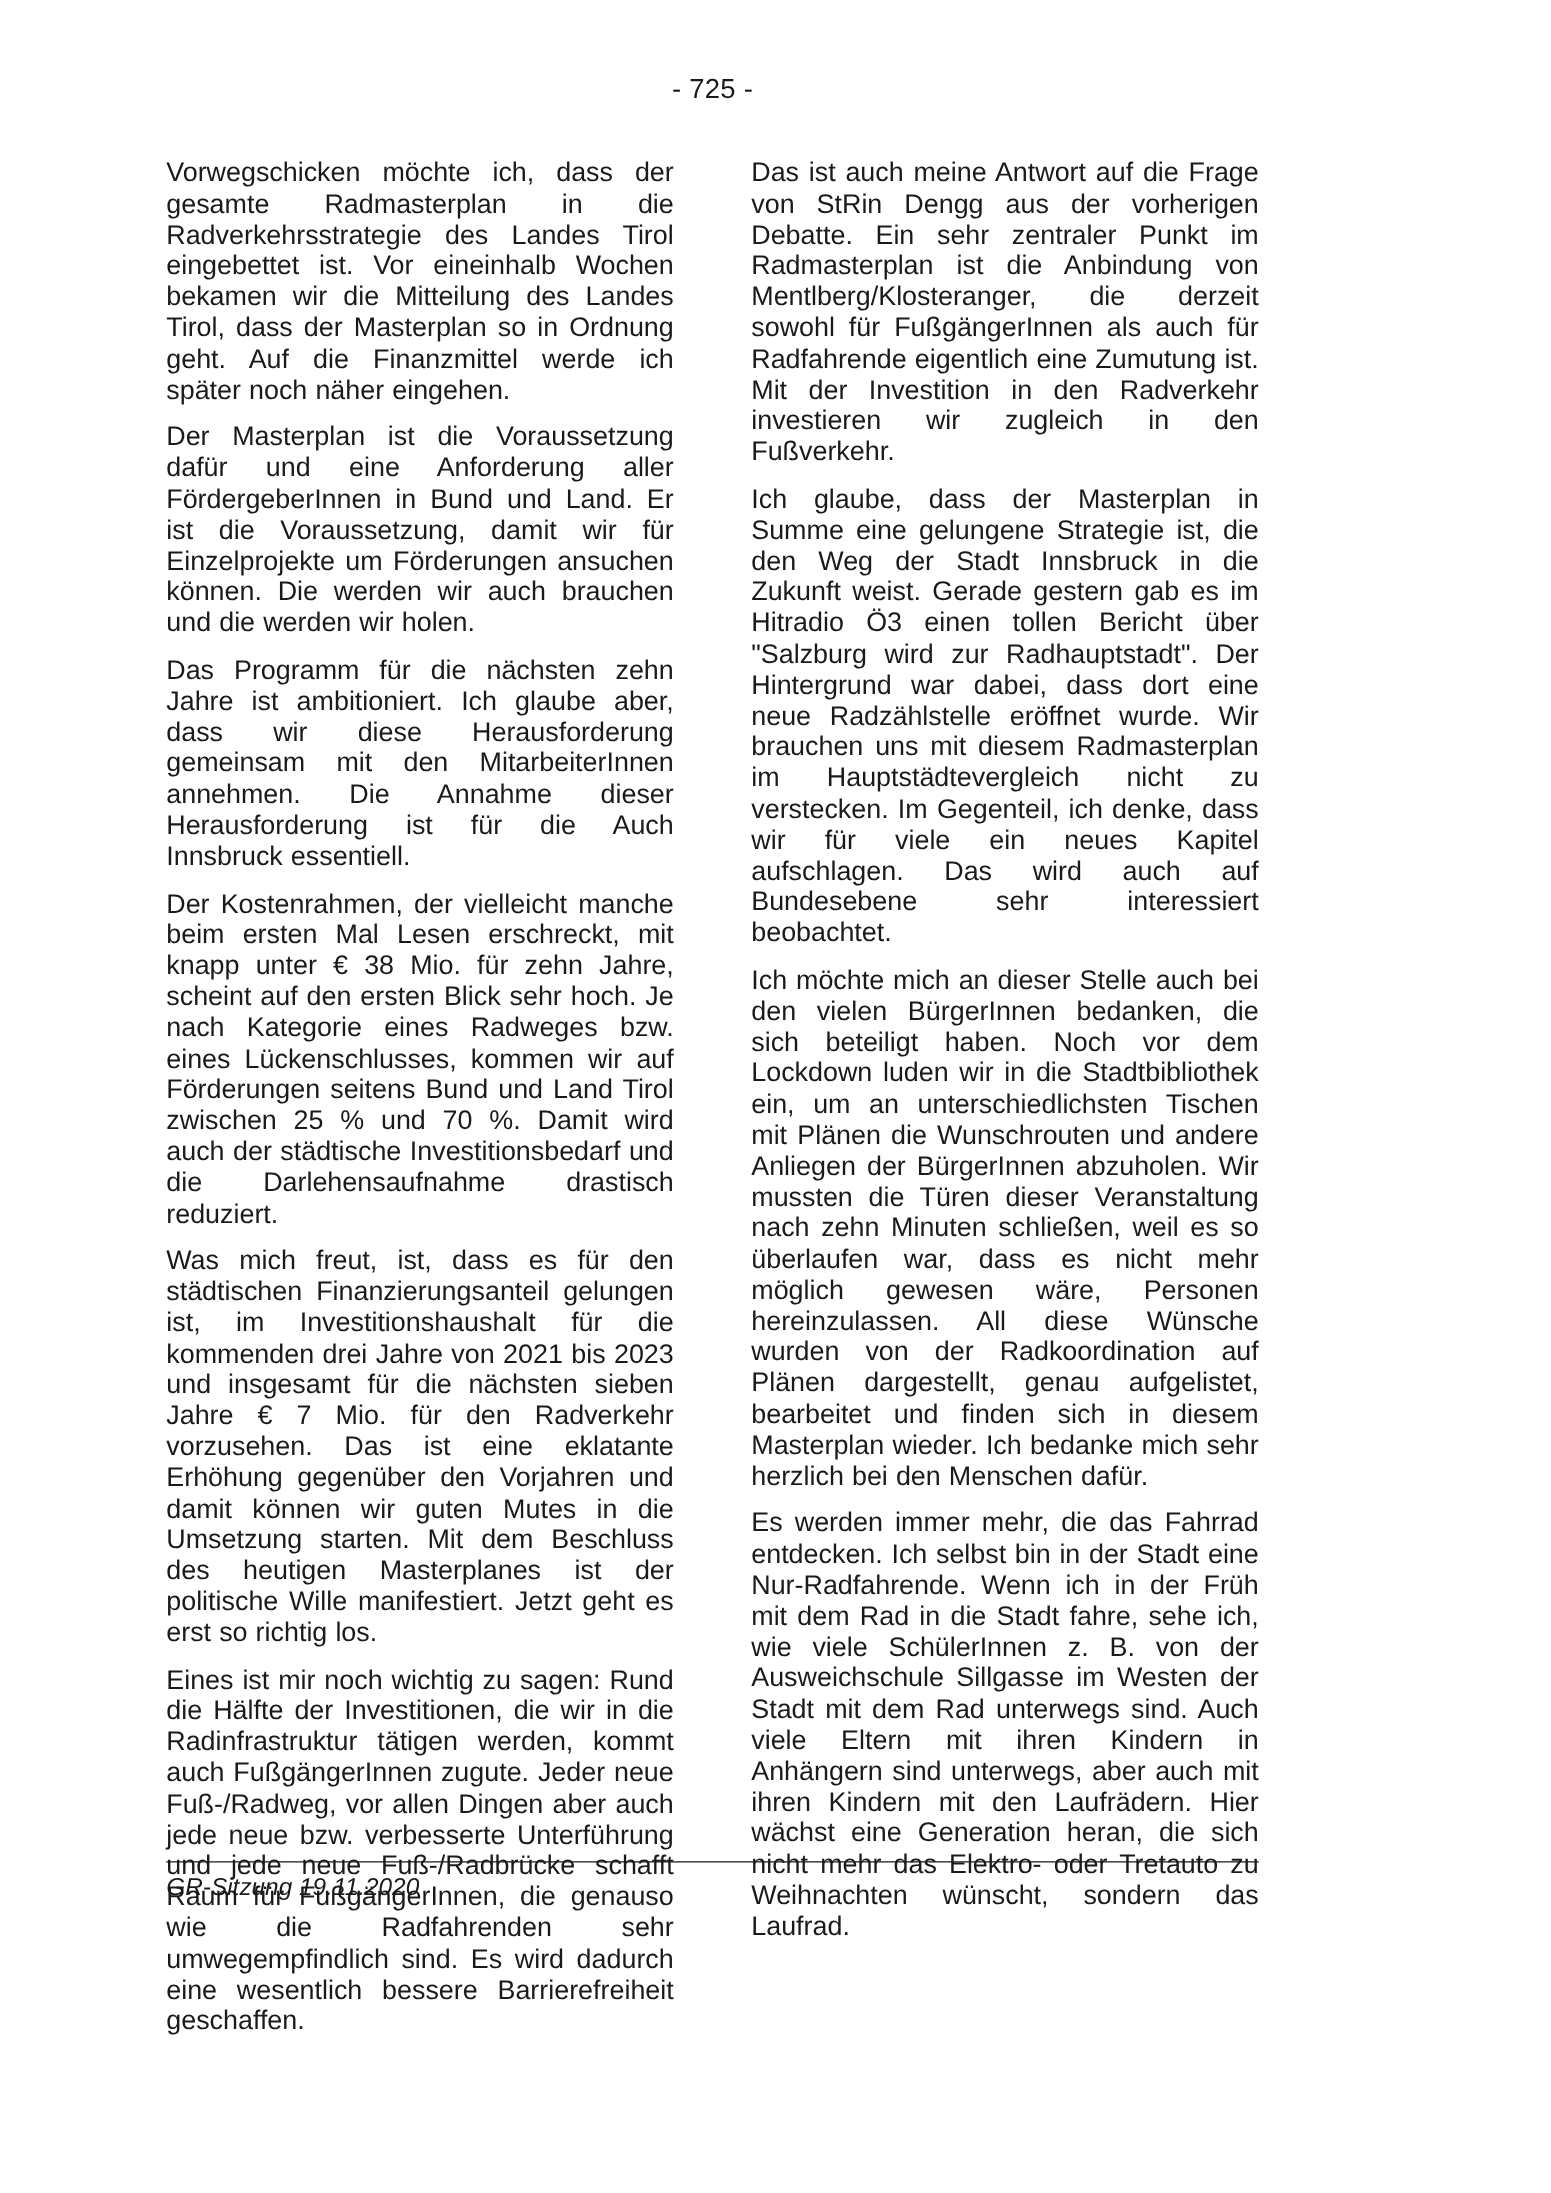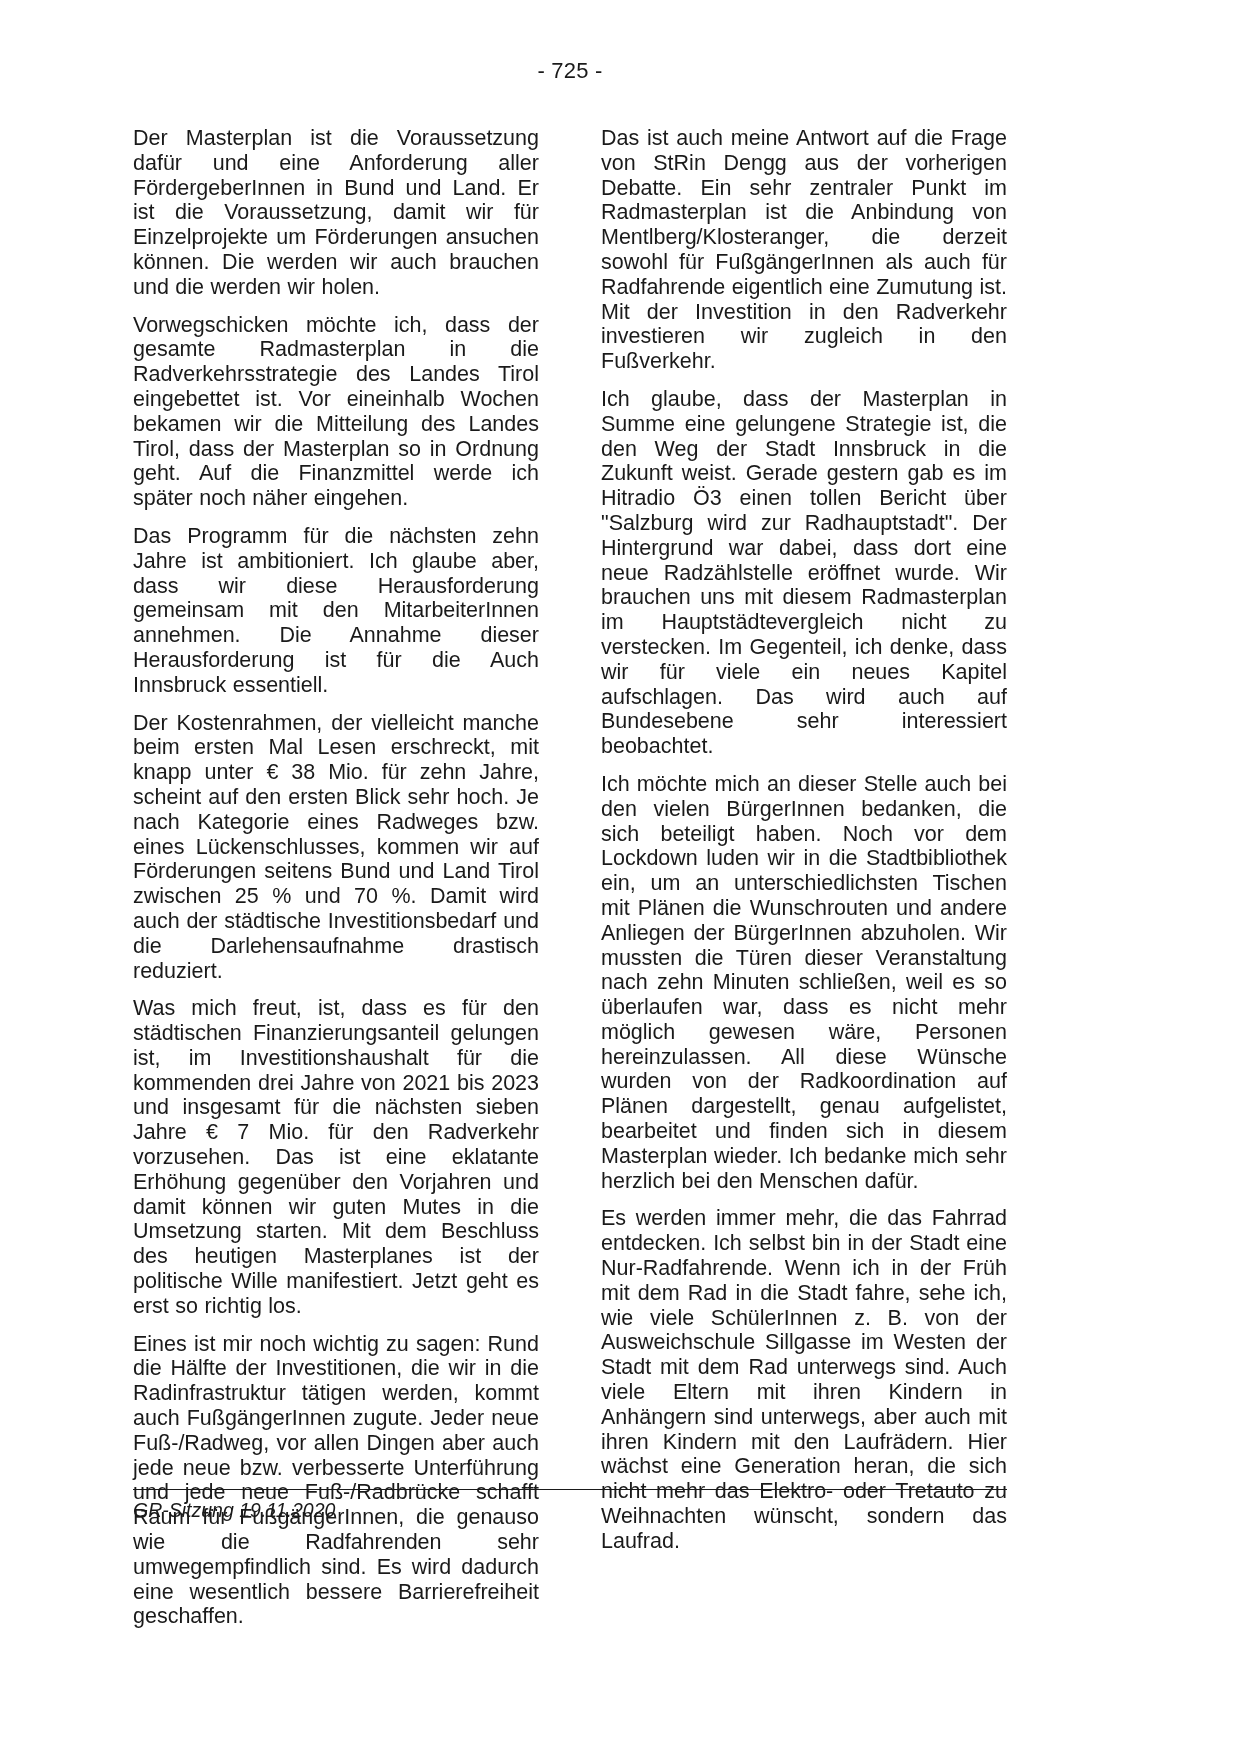--- a/index.html
+++ b/index.html
@@ -72,22 +72,22 @@
 </head>
 <body>
 
 <div class="page">
 
   <div class="page-number">- 725 -</div>
 
   <div class="columns">
 
     <div class="column">
+      <p>Vorwegschicken möchte ich, dass der gesamte Radmasterplan in die Radverkehrsstrategie des Landes Tirol eingebettet ist. Vor eineinhalb Wochen bekamen wir die Mitteilung des Landes Tirol, dass der Masterplan so in Ordnung geht. Auf die Finanzmittel werde ich später noch näher eingehen.</p>
       <p>Der Masterplan ist die Voraussetzung dafür und eine Anforderung aller FördergeberInnen in Bund und Land. Er ist die Voraussetzung, damit wir für Einzelprojekte um Förderungen ansuchen können. Die werden wir auch brauchen und die werden wir holen.</p>
-      <p>Vorwegschicken möchte ich, dass der gesamte Radmasterplan in die Radverkehrsstrategie des Landes Tirol eingebettet ist. Vor eineinhalb Wochen bekamen wir die Mitteilung des Landes Tirol, dass der Masterplan so in Ordnung geht. Auf die Finanzmittel werde ich später noch näher eingehen.</p>
       <p>Das Programm für die nächsten zehn Jahre ist ambitioniert. Ich glaube aber, dass wir diese Herausforderung gemeinsam mit den MitarbeiterInnen annehmen. Die Annahme dieser Herausforderung ist für die Auch Innsbruck essentiell.</p>
       <p>Der Kostenrahmen, der vielleicht manche beim ersten Mal Lesen erschreckt, mit knapp unter € 38 Mio. für zehn Jahre, scheint auf den ersten Blick sehr hoch. Je nach Kategorie eines Radweges bzw. eines Lückenschlusses, kommen wir auf Förderungen seitens Bund und Land Tirol zwischen 25 % und 70 %. Damit wird auch der städtische Investitionsbedarf und die Darlehensaufnahme drastisch reduziert.</p>
       <p>Was mich freut, ist, dass es für den städtischen Finanzierungsanteil gelungen ist, im Investitionshaushalt für die kommenden drei Jahre von 2021 bis 2023 und insgesamt für die nächsten sieben Jahre € 7 Mio. für den Radverkehr vorzusehen. Das ist eine eklatante Erhöhung gegenüber den Vorjahren und damit können wir guten Mutes in die Umsetzung starten. Mit dem Beschluss des heutigen Masterplanes ist der politische Wille manifestiert. Jetzt geht es erst so richtig los.</p>
       <p>Eines ist mir noch wichtig zu sagen: Rund die Hälfte der Investitionen, die wir in die Radinfrastruktur tätigen werden, kommt auch FußgängerInnen zugute. Jeder neue Fuß-/Radweg, vor allen Dingen aber auch jede neue bzw. verbesserte Unterführung und jede neue Fuß-/Radbrücke schafft Raum für FußgängerInnen, die genauso wie die Radfahrenden sehr umwegempfindlich sind. Es wird dadurch eine wesentlich bessere Barrierefreiheit geschaffen.</p>
     </div>
 
     <div class="column">
       <p>Das ist auch meine Antwort auf die Frage von StRin Dengg aus der vorherigen Debatte. Ein sehr zentraler Punkt im Radmasterplan ist die Anbindung von Mentlberg/Klosteranger, die derzeit sowohl für FußgängerInnen als auch für Radfahrende eigentlich eine Zumutung ist. Mit der Investition in den Radverkehr investieren wir zugleich in den Fußverkehr.</p>
       <p>Ich glaube, dass der Masterplan in Summe eine gelungene Strategie ist, die den Weg der Stadt Innsbruck in die Zukunft weist. Gerade gestern gab es im Hitradio Ö3 einen tollen Bericht über "Salzburg wird zur Radhauptstadt". Der Hintergrund war dabei, dass dort eine neue Radzählstelle eröffnet wurde. Wir brauchen uns mit diesem Radmasterplan im Hauptstädtevergleich nicht zu verstecken. Im Gegenteil, ich denke, dass wir für viele ein neues Kapitel aufschlagen. Das wird auch auf Bundesebene sehr interessiert beobachtet.</p>
       <p>Ich möchte mich an dieser Stelle auch bei den vielen BürgerInnen bedanken, die sich beteiligt haben. Noch vor dem Lockdown luden wir in die Stadtbibliothek ein, um an unterschiedlichsten Tischen mit Plänen die Wunschrouten und andere Anliegen der BürgerInnen abzuholen. Wir mussten die Türen dieser Veranstaltung nach zehn Minuten schließen, weil es so überlaufen war, dass es nicht mehr möglich gewesen wäre, Personen hereinzulassen. All diese Wünsche wurden von der Radkoordination auf Plänen dargestellt, genau aufgelistet, bearbeitet und finden sich in diesem Masterplan wieder. Ich bedanke mich sehr herzlich bei den Menschen dafür.</p>

